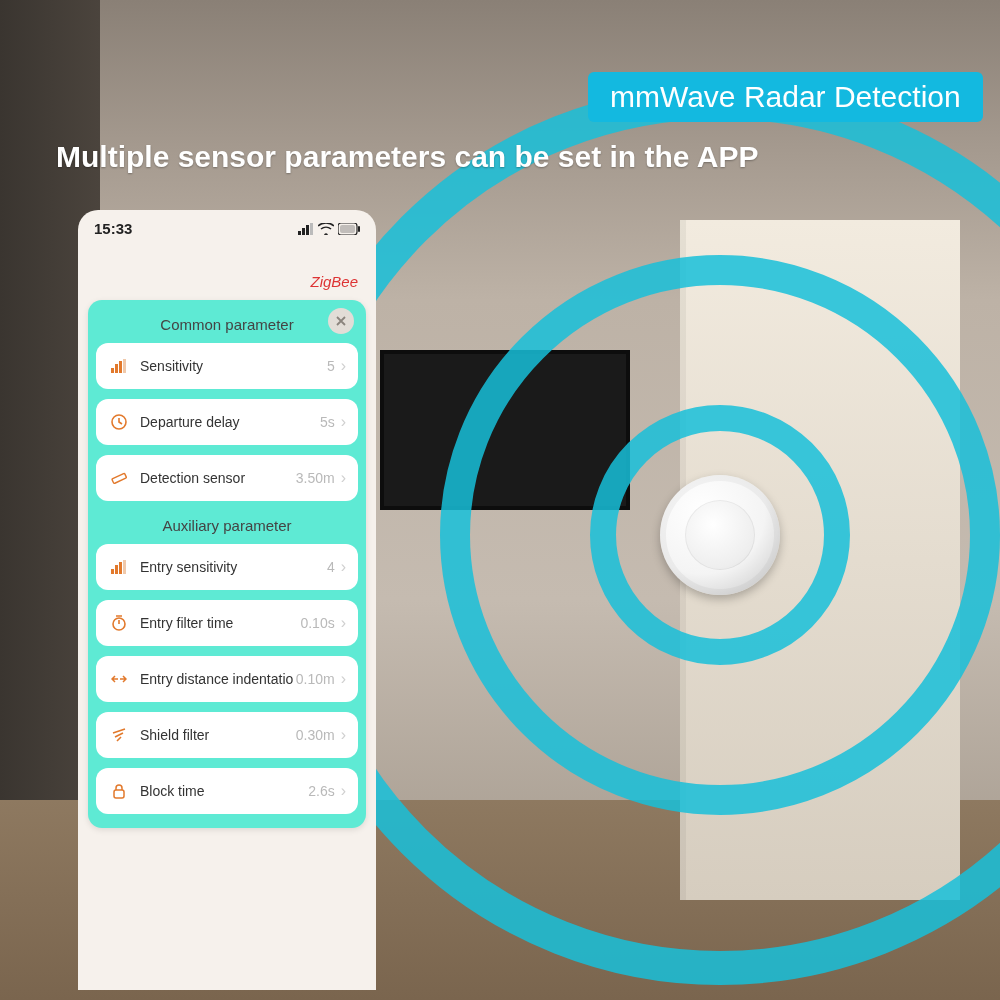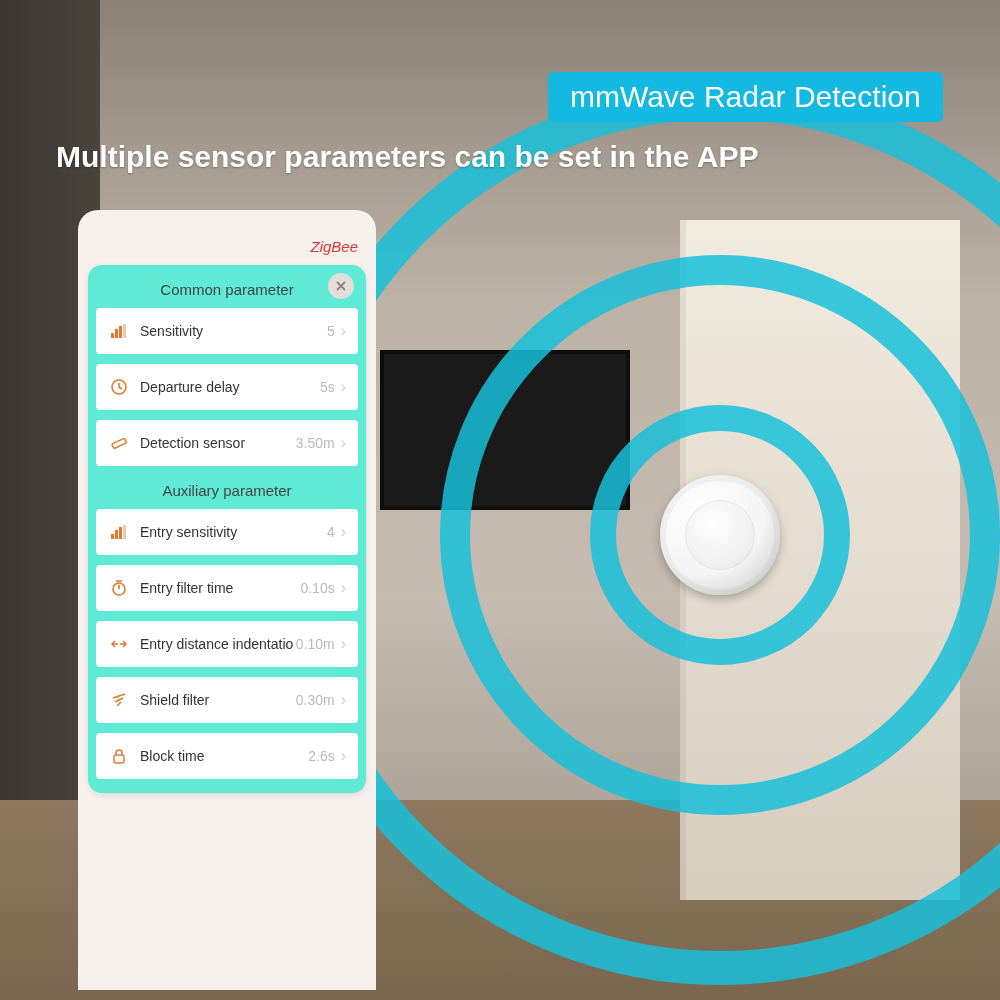--- a/index.html
+++ b/index.html
@@ -27,21 +27,21 @@
     left: 380px; top: 350px; width: 250px; height: 160px;
     background: #1a1a1a; border: 4px solid #0d0d0d;
   }
   .bg-wall-left {
     position:absolute; left:0; top:0; width:100px; height:100%;
     background: linear-gradient(90deg, #3a3530 0%, #4b443d 100%);
   }
 
   .badge {
     position: absolute;
-    top: 72px; left: 548px;
+    top: 72px; left: 588px;
     background: #13b9e0;
     color: #fff;
     font-size: 30px;
     padding: 8px 22px;
     border-radius: 6px;
     font-weight: 400;
   }
   .headline {
     position: absolute;
     top: 140px; left: 56px;
@@ -127,21 +127,21 @@
     position: absolute; right: 12px; top: 8px;
     width: 26px; height: 26px; border-radius: 50%;
     background: #e2ddd7; color:#8a847d;
     display:flex; align-items:center; justify-content:center;
     font-size: 14px;
   }
   .section-title {
     text-align:center; font-size:15px; color:#444; padding:6px 0 10px;
   }
   .row {
-    background:#fff; border-radius:4px;
+    background:#fff; border-radius:12px;
     display:flex; align-items:center;
     padding: 14px 12px; margin-bottom:10px;
     font-size: 14px;
   }
   .row .ico { width:22px; display:flex; justify-content:center; color:#e2792c; margin-right:10px; flex:none;}
   .row .label { color:#333; flex: 1 1 auto; white-space:nowrap; overflow:hidden; text-overflow:ellipsis;}
   .row .val { color:#b9b9b9; margin-right:6px; }
   .row .chev { color:#d0d0d0; font-size:16px; }
 </style>
 </head>
@@ -156,20 +156,39 @@
   <div class="ring r3"></div>
   <div class="ring r2"></div>
   <div class="ring r1"></div>
   <div class="device"></div>
 </div>
 
 <div class="badge">mmWave Radar Detection</div>
 <div class="headline">Multiple sensor parameters can be set in the APP</div>
 
 <div class="phone">
+  <div class="statusbar">
+    <span>15:33</span>
+    <span class="status-icons">
+      <svg width="16" height="12" viewBox="0 0 16 12">
+          <rect x="0" y="8" width="3" height="4" fill="#222"></rect>
+          <rect x="4" y="5" width="3" height="7" fill="#222"></rect>
+          <rect x="8" y="2" width="3" height="10" fill="#222"></rect>
+          <rect x="12" y="0" width="3" height="12" fill="#bbb"></rect>
+        </svg>
+      <svg width="16" height="12" viewBox="0 0 16 12">
+          <path d="M8 11 a1 1 0 1 0 0.001 0 M3 6 a8 8 0 0 1 10 0 M0 3 a12 12 0 0 1 16 0" fill="none" stroke="#222" stroke-width="1.6"></path>
+        </svg>
+      <svg width="22" height="12" viewBox="0 0 22 12">
+          <rect x="0" y="0" width="19" height="12" rx="3" fill="none" stroke="#222" stroke-width="1.2"></rect>
+          <rect x="20" y="3" width="2" height="6" rx="1" fill="#222"></rect>
+          <rect x="2" y="2" width="15" height="8" rx="2" fill="#222" opacity="0.25"></rect>
+        </svg>
+    </span>
+  </div>
 
 
   <div class="zigbee">
     <span>ZigBee</span>
   </div>
 
   <div class="panel">
     <div class="close">
       <svg width="10" height="10" viewBox="0 0 10 10">
           <path d="M1 1 L9 9 M9 1 L1 9" stroke="#8a847d" stroke-width="1.8"></path>

